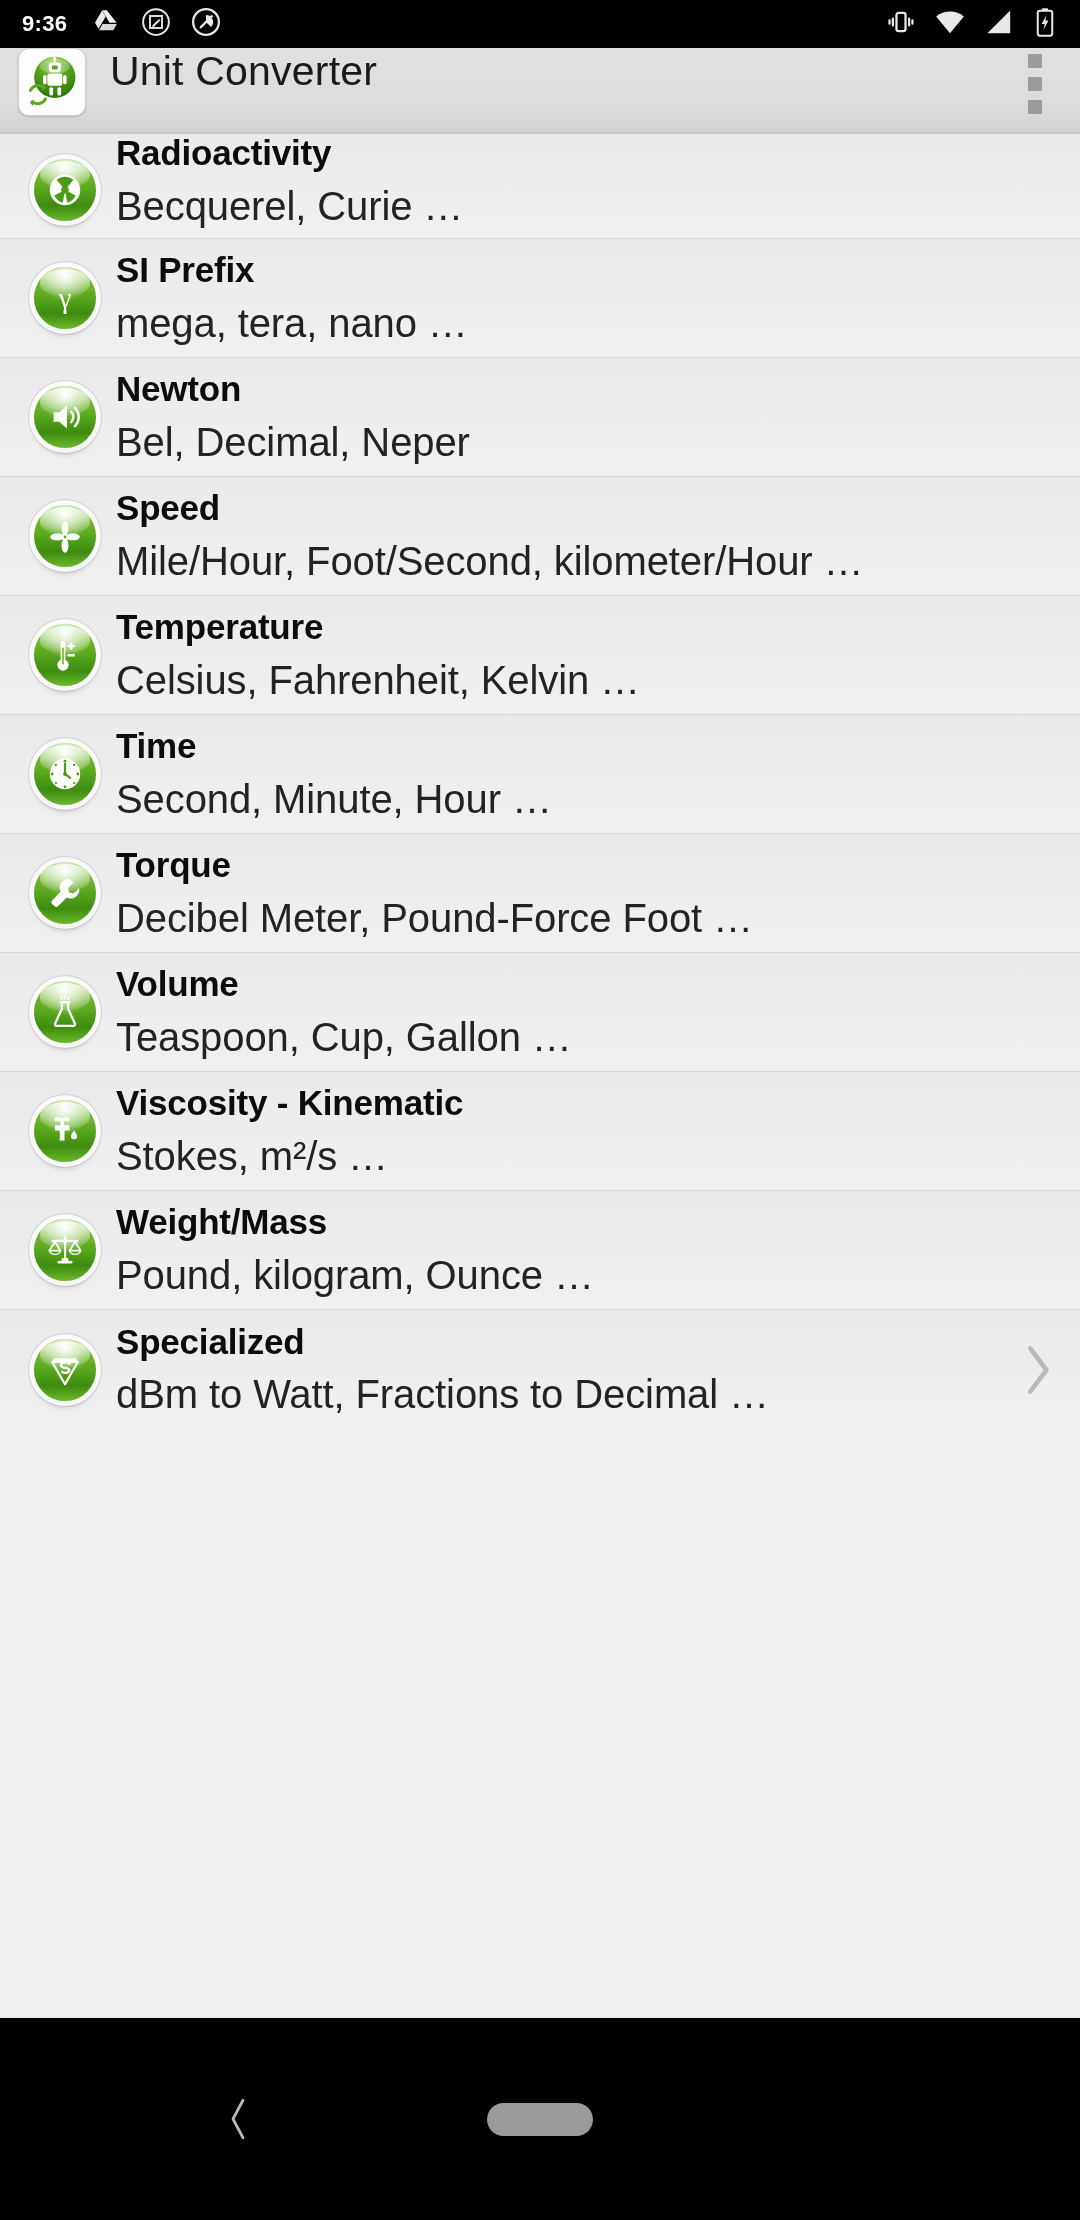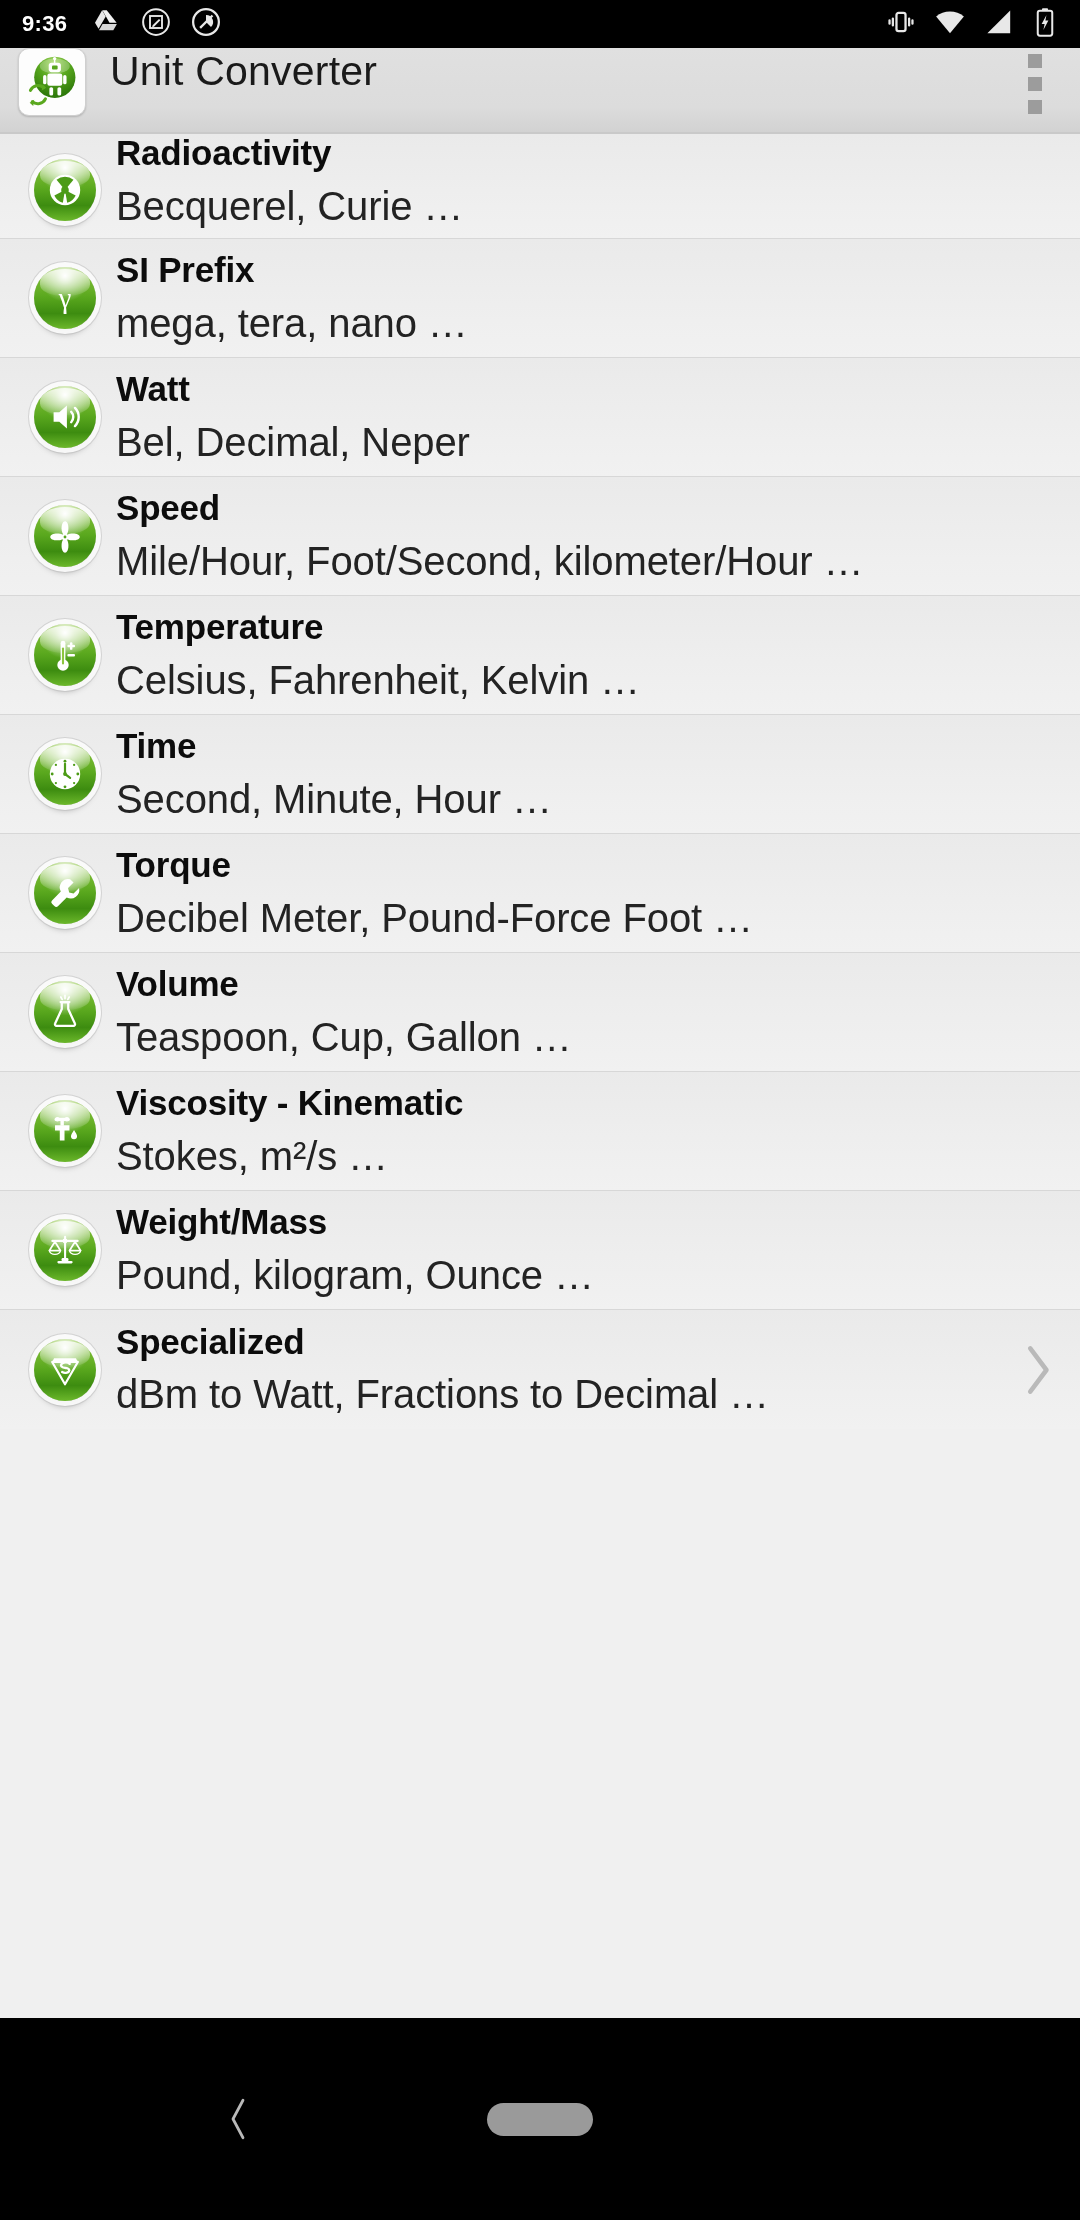--- a/index.html
+++ b/index.html
@@ -257,21 +257,21 @@
           <svg width="38" height="38" viewBox="0 0 40 40">
             <path d="M8 15h6l8-7v24l-8-7H8z" fill="#ffffff"></path>
             <g fill="none" stroke="#ffffff" stroke-width="2.6" stroke-linecap="round">
               <path d="M26.5 14.5a8 8 0 0 1 0 11"></path>
               <path d="M30.5 10.5a13.5 13.5 0 0 1 0 19"></path>
             </g>
           </svg>
         </div>
       </div>
       <div class="texts">
-        <div class="row-title">Watt</div>
+        <div class="row-title">Newton</div>
         <div class="row-sub">Bel, Decimal, Neper</div>
       </div>
     </div>
 
     <div class="row">
       <div class="icon-wrap">
         <div class="orb">
           <svg width="38" height="38" viewBox="0 0 40 40">
             <g fill="#ffffff">
               <path d="M20 19c-2 0-3.6-2.8-3.6-7.2S18 4.5 20 4.5s3.6 2.8 3.6 7.3S22 19 20 19z"></path>

